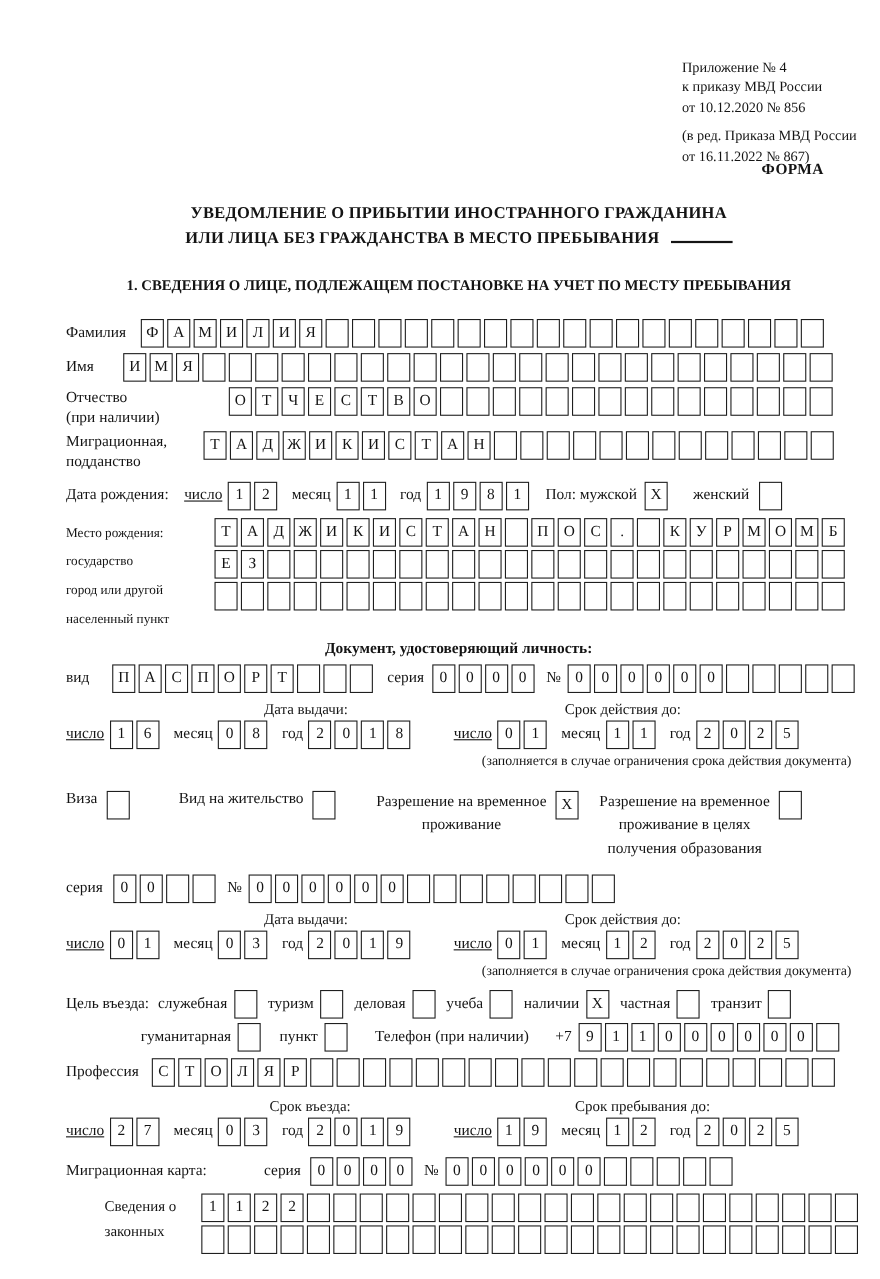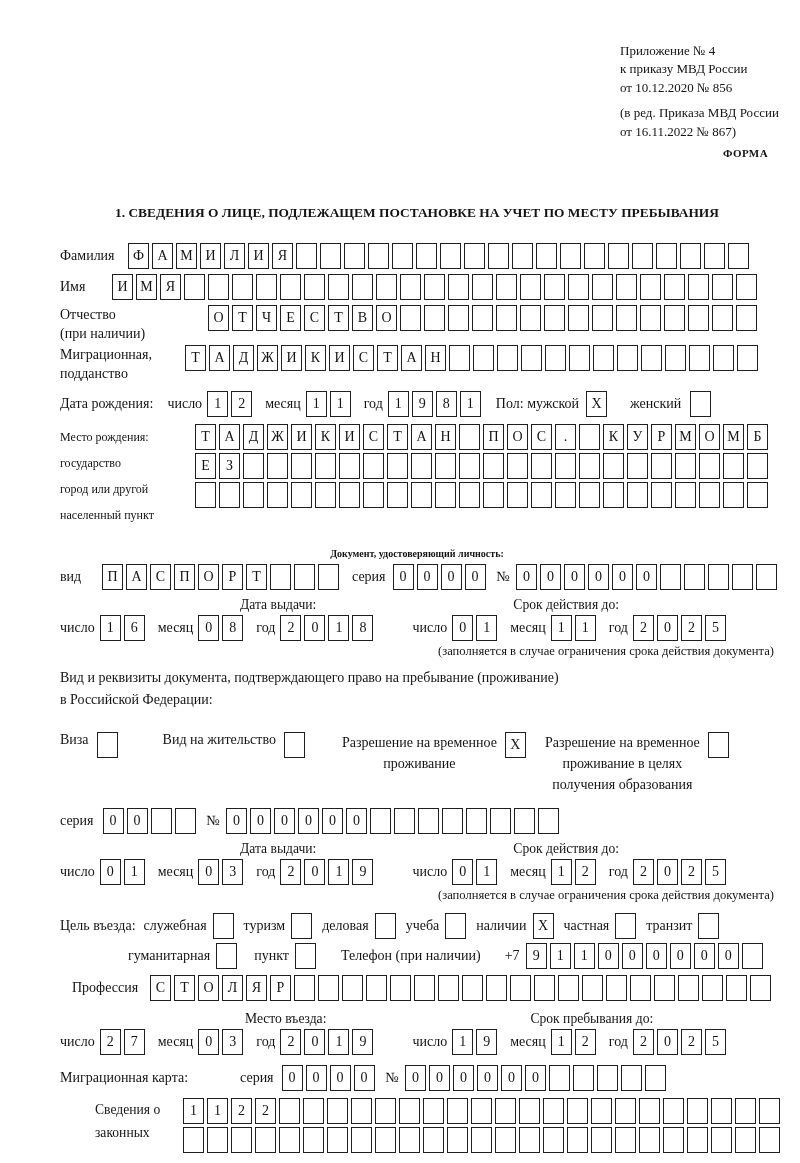--- a/index.html
+++ b/index.html
@@ -1,40 +1,40 @@
 <!DOCTYPE html>
 <html lang="ru"><head>
 <meta charset="utf-8">
 <style>
   html,body{margin:0;padding:0;background:#fff;}
   .page{position:relative;width:800px;height:1163px;background:#fff;color:#141414;
         font-family:"Liberation Serif","DejaVu Serif",serif;overflow:hidden;}
-  .annex{position:absolute;left:620px;top:42px;font-size:13px;line-height:1.42;}
+  .annex{position:absolute;left:620px;top:52px;font-size:13px;line-height:1.42;}
   .annex-gap{margin-top:7px;}
-  .forma{position:absolute;top:147px;right:32px;font-size:11px;font-weight:bold;letter-spacing:.4px;text-align:right;}
+  .forma{position:absolute;top:147px;right:51px;font-size:14px;font-weight:bold;letter-spacing:.4px;text-align:right;}
   .content{position:absolute;left:60px;top:183px;width:714px;}
   .title{text-align:center;font-weight:bold;font-size:15px;line-height:1.55;letter-spacing:.2px;}
   .title-underline{display:inline-block;width:56px;border-bottom:2px solid #141414;height:13px;margin-left:10px;}
   .sec-head{margin-top:22px;text-align:center;font-weight:bold;font-size:13.4px;white-space:nowrap;}
   .frow{display:flex;align-items:center;margin-top:5px;font-size:14px;}
   .frow.tstart{align-items:flex-start;}
   .flabel{flex:none;font-size:14px;}
   .lbl-multi div{line-height:19px;}
   .cells{display:flex;flex:none;}
   .cell{flex:none;width:21px;height:26px;border:1.6px solid #1f1f1f;margin-right:3px;
         display:flex;align-items:center;justify-content:center;font-size:14px;box-sizing:border-box;}
   .mlabels{flex:none;width:135px;font-size:12px;}
   .mlabels div{line-height:26px;}
   .mcells .cells{margin-bottom:3px;}
-  .center-bold{margin-top:20px;text-align:center;font-weight:bold;font-size:10px;}
+  .center-bold{margin-top:8px;text-align:center;font-weight:bold;font-size:14px;}
   .hdr-row{display:flex;margin-top:7px;font-size:13.6px;}
   .date-row{display:flex;align-items:center;margin-top:2px;font-size:14px;}
   .dgroup{display:flex;align-items:center;}
   .dlab{margin:0 5px 0 10px;}
-  .dgroup .dlab:first-child{margin-left:0;}
+  .dgroup .dlab:first-child{margin-left:0;text-decoration:underline;}
   .note-right{margin-top:3px;text-align:right;font-size:12.6px;}
   .intro{margin-top:8px;font-size:14px;line-height:1.6;}
   .cbrow{display:flex;align-items:flex-start;margin-top:20px;font-size:14px;}
   .cbgroup{display:flex;align-items:flex-start;}
   .cbgroup .cells{margin-left:8px;}
   .cbl-center div{line-height:21px;text-align:center;}
   .optgroup{display:flex;align-items:center;}
   .optgroup .cells{margin-left:6px;}
   .rep-block{display:flex;align-items:flex-start;margin-top:7px;}
   .rep-labels{flex:none;width:123px;font-size:13.6px;}
@@ -51,20 +51,24 @@
     <div>к приказу МВД России</div>
     <div>от 10.12.2020 № 856</div>
     <div class="annex-gap">(в ред. Приказа МВД России</div>
     <div>от 16.11.2022 № 867)</div>
   </div>
 
   <div class="forma">ФОРМА</div>
 
   <div class="content">
 
+    <div class="title">
+      <span>УВЕДОМЛЕНИЕ О ПРИБЫТИИ ИНОСТРАННОГО ГРАЖДАНИНА</span><br>
+      <span>ИЛИ ЛИЦА БЕЗ ГРАЖДАНСТВА В МЕСТО ПРЕБЫВАНИЯ</span><span class="title-underline"></span>
+    </div>
 
     <div class="sec-head">1. СВЕДЕНИЯ О ЛИЦЕ, ПОДЛЕЖАЩЕМ ПОСТАНОВКЕ НА УЧЕТ ПО МЕСТУ ПРЕБЫВАНИЯ</div>
 
     <div class="frow" style="margin-top:22px;">
       <span class="flabel" style="width:68px;">Фамилия</span>
       <span class="cells">
           <span class="cell">Ф</span>
           <span class="cell">А</span>
           <span class="cell">М</span>
           <span class="cell">И</span>
@@ -389,24 +393,20 @@
         <span class="cells">
             <span class="cell">2</span>
             <span class="cell">0</span>
             <span class="cell">2</span>
             <span class="cell">5</span>
           </span>
       </span>
     </div>
     <div class="note-right">(заполняется в случае ограничения срока действия документа)</div>
 
-    <div class="intro">
-      <div>Вид и реквизиты документа, подтверждающего право на пребывание (проживание)</div>
-      <div>в Российской Федерации:</div>
-    </div>
 
     <div class="cbrow">
       <div class="cbgroup">
         <span>Виза</span>
         <span class="cells">
             <span class="cell"></span>
           </span>
       </div>
       <div class="cbgroup" style="margin-left:42px;">
         <span>Вид на жительство</span>
@@ -576,21 +576,21 @@
           <span class="cell">0</span>
           <span class="cell">0</span>
           <span class="cell">0</span>
           <span class="cell">0</span>
           <span class="cell">0</span>
           <span class="cell">0</span>
           <span class="cell"></span>
         </span>
     </div>
 
-    <div class="frow" style="margin-top:6px;justify-content:flex-end;">
+    <div class="frow" style="margin-top:6px;">
       <span class="flabel" style="width:78px;">Профессия</span>
       <span class="cells">
           <span class="cell">С</span>
           <span class="cell">Т</span>
           <span class="cell">О</span>
           <span class="cell">Л</span>
           <span class="cell">Я</span>
           <span class="cell">Р</span>
           <span class="cell"></span>
           <span class="cell"></span>
@@ -609,21 +609,21 @@
           <span class="cell"></span>
           <span class="cell"></span>
           <span class="cell"></span>
           <span class="cell"></span>
           <span class="cell"></span>
           <span class="cell"></span>
         </span>
     </div>
 
     <div class="hdr-row" style="margin-top:10px;">
-      <span style="margin-left:185px;">Место въезда:</span>
+      <span style="margin-left:185px;">Срок въезда:</span>
       <span style="margin-left:204px;">Срок пребывания до:</span>
     </div>
     <div class="date-row">
       <span class="dgroup">
         <span class="dlab">число</span>
         <span class="cells">
             <span class="cell">2</span>
             <span class="cell">7</span>
           </span>
         <span class="dlab">месяц</span>

